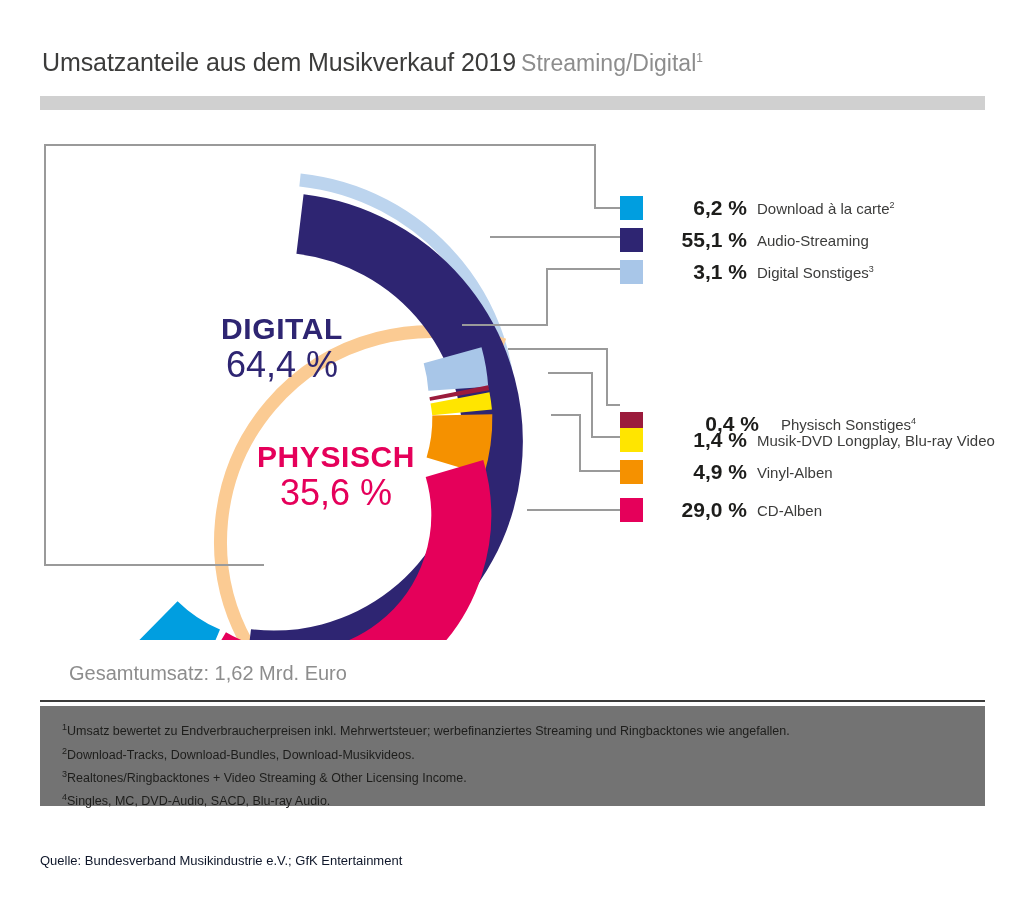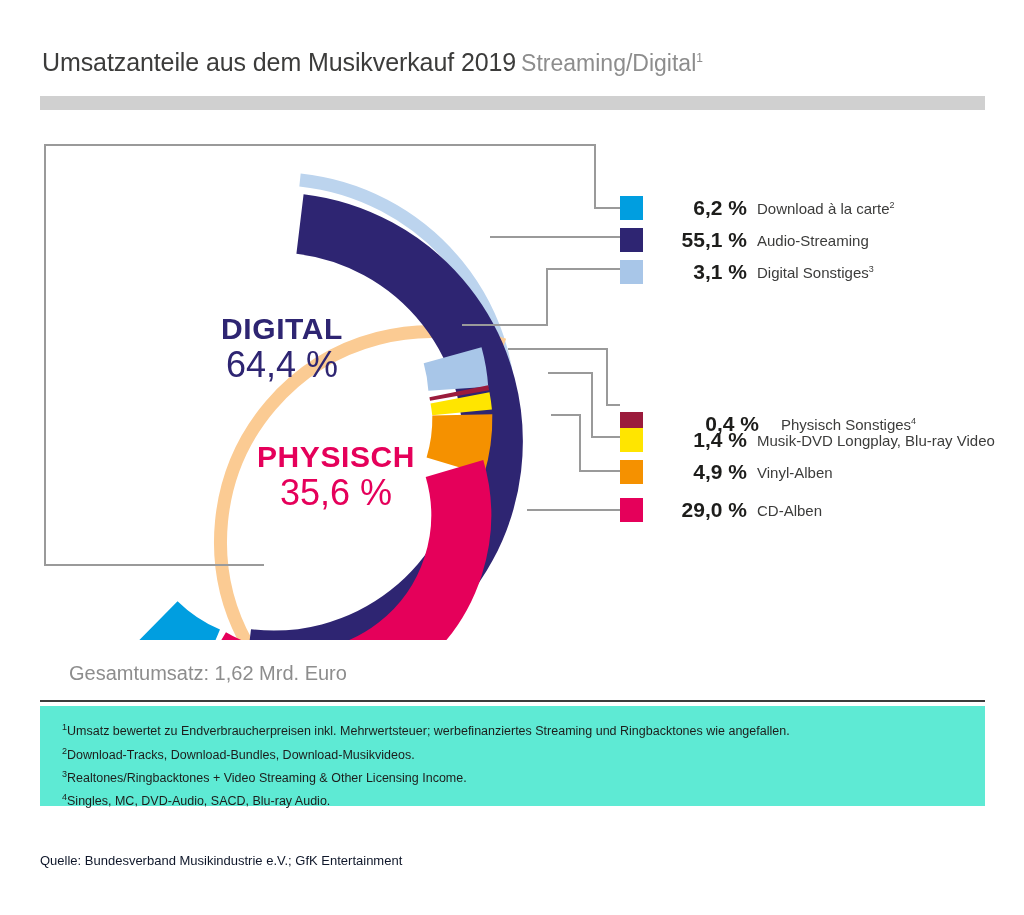--- a/index.html
+++ b/index.html
@@ -143,21 +143,21 @@
     width: 945px;
     height: 2px;
     background: #3c3c3b;
   }
   .notes-box {
     position: absolute;
     left: 40px;
     top: 706px;
     width: 945px;
     height: 100px;
-    background: #5eead4;
+    background: #737373;
   }
   .note {
     position: absolute;
     left: 22px;
     font-size: 12.5px;
     color: #1d1d1b;
     white-space: nowrap;
   }
   .note sup { font-size: 9px; }
   .note-0 { top: 16px; }

